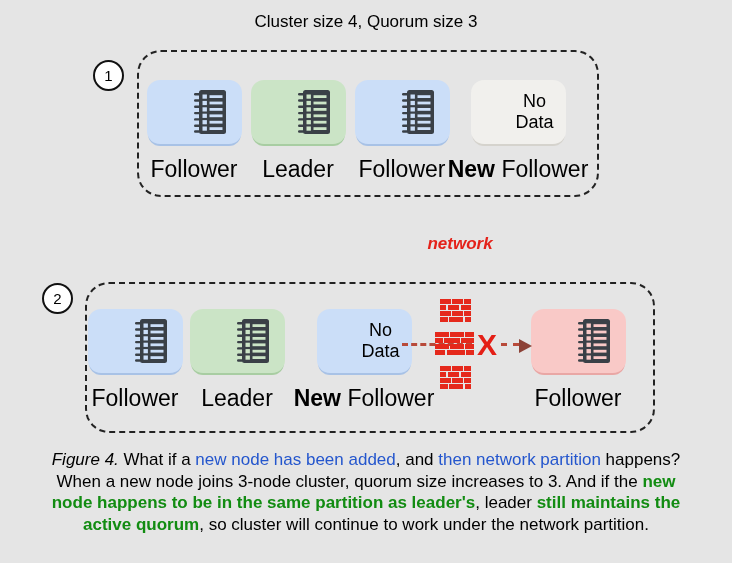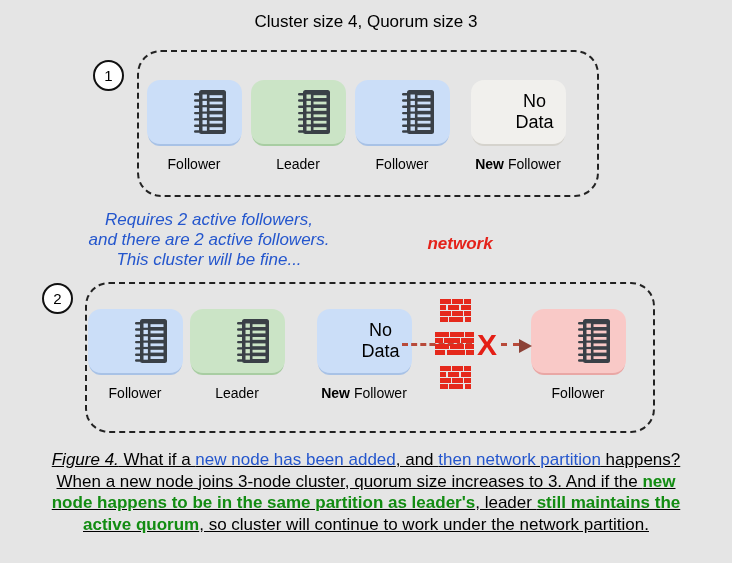--- a/index.html
+++ b/index.html
@@ -15,39 +15,39 @@
   #badge2{left:42px;top:283px;}
   .nodes-host{position:absolute;left:0;top:0;width:100%;height:100%;pointer-events:none;}
   .node{position:absolute;width:132px;display:flex;flex-direction:column;align-items:center;}
   .tile{width:62px;height:64px;border-radius:13px;display:flex;align-items:center;justify-content:center;
     margin-bottom:12px;background:var(--bg);box-shadow:0 3px 0 -1px var(--sh);padding-left:33px;}
   .c-blue{--bg:#cbdef8;--sh:#a8c2e6;}
   .c-green{--bg:#cbe4c6;--sh:#a8cda2;}
   .c-gray{--bg:#f1f0ed;--sh:#d5d3cd;}
   .c-pink{--bg:#f9c9c7;--sh:#e9a7a5;}
   .nodata{flex-direction:column;font-size:18px;line-height:21px;color:#000;}
-  .nlabel{font-size:14px;white-space:nowrap;color:#000;}
+  .nlabel{font-size:23px;white-space:nowrap;color:#000;}
   .b{font-weight:bold;}
   .note-blue{position:absolute;left:59px;top:210px;width:300px;text-align:center;color:#2456cd;
     font-style:italic;font-size:17px;line-height:20px;}
   .note-red{position:absolute;left:399px;top:234px;width:122px;text-align:center;color:#e4221a;
     font-style:italic;font-weight:bold;font-size:17px;line-height:20px;}
   .brick-cluster{position:absolute;display:flex;flex-direction:column;gap:1.4px;}
   .brick-row{display:flex;gap:1.4px;height:4.6px;}
   .brick{background:#e5291c;}
   .dashseg{position:absolute;height:0;border-top:3px dashed #b84a3a;}
   #dashA{left:402px;top:343px;width:70px;}
   #dashB{left:501px;top:343px;width:18px;}
   .ahead{position:absolute;left:519px;top:339px;width:0;height:0;
     border-left:13px solid #8c4237;border-top:7px solid transparent;border-bottom:7px solid transparent;}
   .xmark{position:absolute;left:470px;top:328px;width:34px;text-align:center;
     font-size:30px;line-height:34px;font-weight:bold;color:#e41f16;}
   .caption{position:absolute;left:0;right:0;top:449px;text-align:center;
     font-size:17px;line-height:21.5px;color:#000;}
-  .cap-line{white-space:nowrap;text-decoration:underline;}
+  .cap-line{white-space:nowrap;}
   .it{font-style:italic;}
   .t-blue{color:#2456cd;}
   .t-green{color:#128c12;font-weight:bold;}
 </style>
 </head>
 <body>
 
 <div class="canvas">
   <div class="title">Cluster size 4, Quorum size 3</div>
 
@@ -137,25 +137,20 @@
       </div>
       <div class="node" style="left: 452px; top: 80px;">
         <div class="tile c-gray nodata">
           <div>No</div>
           <div>Data</div>
         </div>
         <div class="nlabel"><span class="b">New</span><span> Follower</span></div>
       </div>
     </div>
 
-  <div class="note-blue" id="note-blue">
-      <div>Requires 2 active followers,</div>
-      <div>and there are 2 active followers.</div>
-      <div>This cluster will be fine...</div>
-    </div>
   <div class="note-red" id="note-red">
       <div>network</div>
     </div>
 
   <div class="cluster-box" id="box2"></div>
   <div class="badge" id="badge2">2</div>
   <div class="nodes-host" id="s2-nodes">
       <div class="node" style="left: 69px; top: 309px;">
         <div class="tile c-blue">
           <svg width="40" height="46" viewBox="0 0 40 46">

